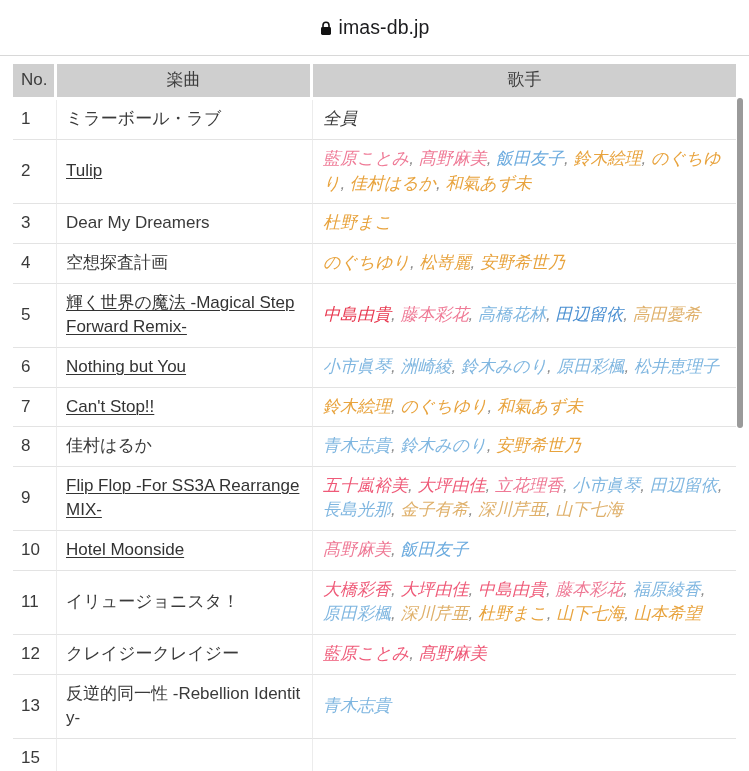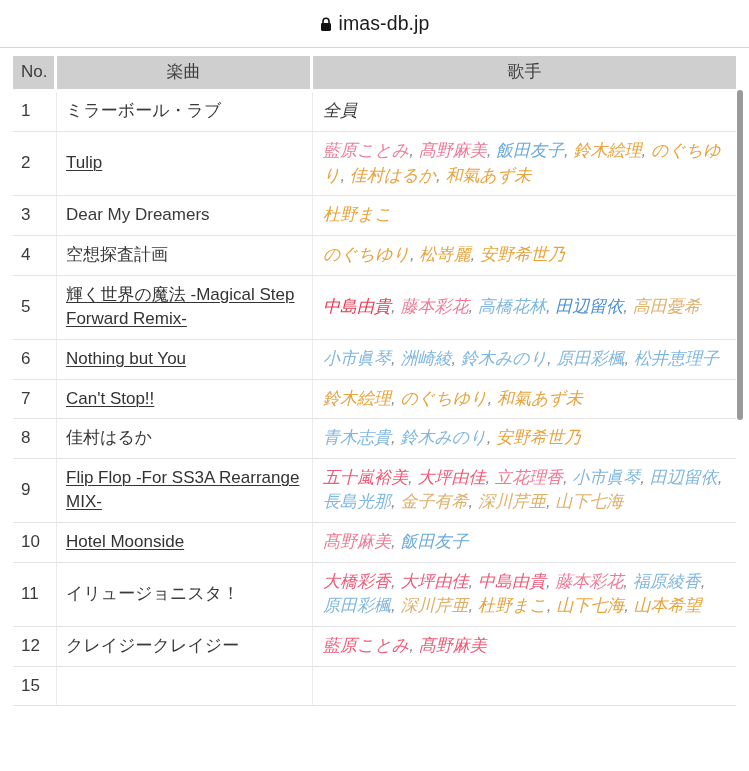--- a/index.html
+++ b/index.html
@@ -10,21 +10,21 @@
   body {
     width: 749px;
     height: 771px;
     overflow: hidden;
     font-family: "Liberation Sans", "DejaVu Sans", sans-serif;
     -webkit-font-smoothing: antialiased;
   }
 
   
   #urlbar {
-    height: 48px;
+    height: 56px;
     box-sizing: border-box;
     display: flex;
     align-items: center;
     justify-content: center;
     background: #ffffff;
     border-bottom: 1px solid #d8d8d8;
     position: relative;
   }
   #urlbar .url-inner {
     display: flex;
@@ -230,20 +230,25 @@
             <td class="td-no">11</td>
             <td class="td-song"><span class="song-plain">イリュージョニスタ！</span></td>
             <td class="td-singer"><span class="singer" style="color: rgb(239, 90, 120);">大橋彩香</span><span class="sep">, </span><span class="singer" style="color: rgb(239, 90, 120);">大坪由佳</span><span class="sep">, </span><span class="singer" style="color: rgb(239, 90, 120);">中島由貴</span><span class="sep">, </span><span class="singer" style="color: rgb(239, 122, 150);">藤本彩花</span><span class="sep">, </span><span class="singer" style="color: rgb(127, 182, 224);">福原綾香</span><span class="sep">, </span><span class="singer" style="color: rgb(127, 182, 224);">原田彩楓</span><span class="sep">, </span><span class="singer" style="color: rgb(223, 176, 106);">深川芹亜</span><span class="sep">, </span><span class="singer" style="color: rgb(232, 163, 61);">杜野まこ</span><span class="sep">, </span><span class="singer" style="color: rgb(232, 163, 61);">山下七海</span><span class="sep">, </span><span class="singer" style="color: rgb(232, 163, 61);">山本希望</span></td>
           </tr>
           <tr>
             <td class="td-no">12</td>
             <td class="td-song"><span class="song-plain">クレイジークレイジー</span></td>
             <td class="td-singer"><span class="singer" style="color: rgb(239, 90, 120);">藍原ことみ</span><span class="sep">, </span><span class="singer" style="color: rgb(239, 90, 120);">髙野麻美</span></td>
           </tr>
           <tr>
+            <td class="td-no">13</td>
+            <td class="td-song"><span class="song-plain">反逆的同一性 -Rebellion Identity-</span></td>
+            <td class="td-singer"><span class="singer" style="color: rgb(127, 182, 224);">青木志貴</span></td>
+          </tr>
+          <tr>
             <td class="td-no">15</td>
             <td class="td-song"></td>
             <td class="td-singer"></td>
           </tr>
         </tbody>
     </table>
   </div>
 
   <div id="scrollbar-track">
     <div id="scrollbar-thumb"></div>

